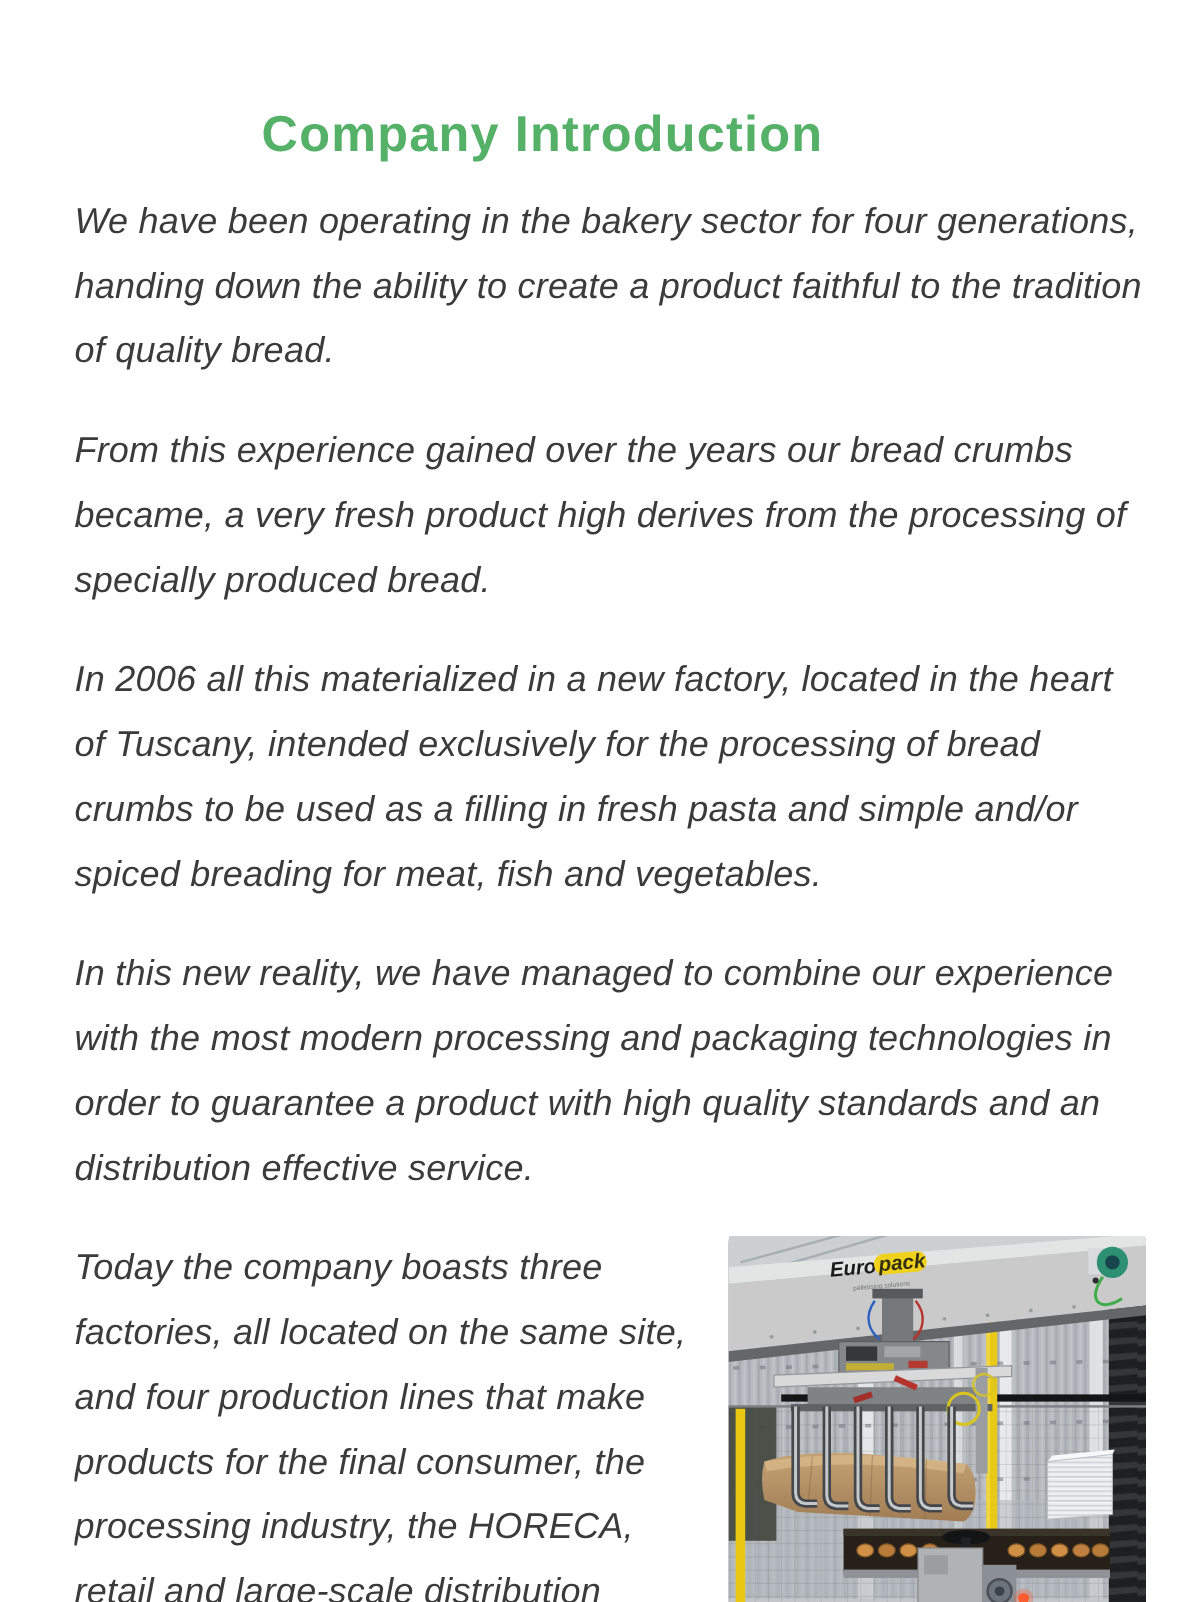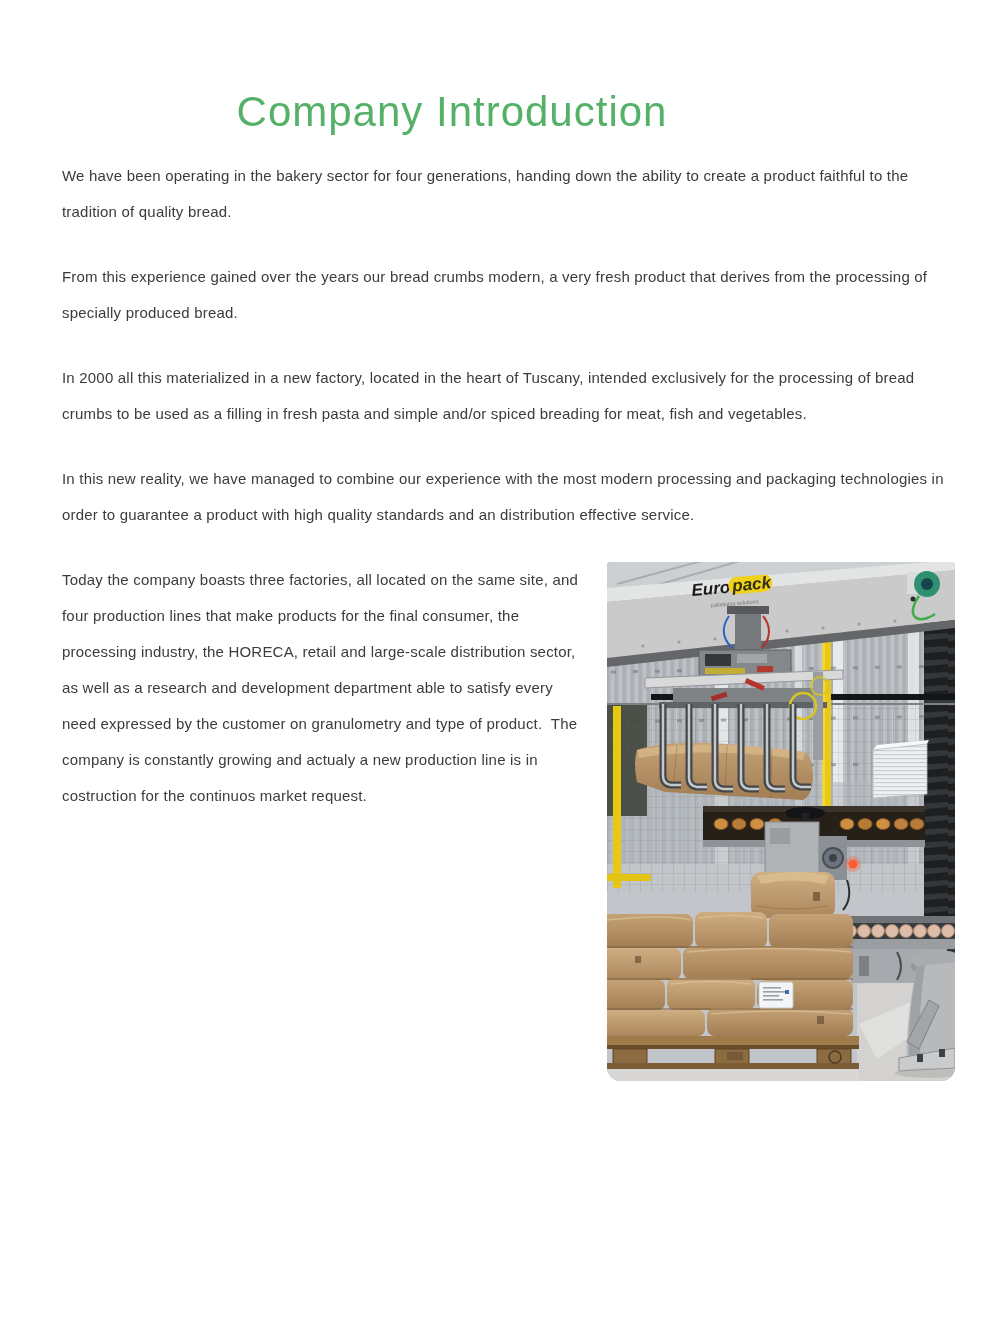--- a/index.html
+++ b/index.html
@@ -4,44 +4,44 @@
 <style>
   html,body{margin:0;padding:0;}
   body{
     width:1000px;height:1335px;background:#ffffff;
     font-family:"Liberation Sans", sans-serif;
     color:#3b3b3b;overflow:hidden;
   }
   .page{width:1000px;height:1335px;box-sizing:border-box;padding:0 45px 0 62px;}
   .page-title{
     width:780px;margin:90px 0 24px 0;line-height:1.05;
-    text-align:center;font-size:42px;font-weight:normal;letter-spacing:1px;
+    text-align:center;font-size:42px;font-weight:bold;letter-spacing:1px;
   }
   .body-copy p{
-    font-size:15px;line-height:36px;margin:0 0 29px 0;
-    letter-spacing:0.2px;white-space:pre-wrap;
+    font-size:30px;line-height:54px;margin:0 0 29px 0;
+    letter-spacing:0.2px;white-space:pre-wrap;font-style:italic;
   }
   .photo-section{overflow:hidden;}
   .factory-photo{
     float:right;width:348px;height:527px;margin:-8px 0 0 22px;
     border-radius:14px;overflow:hidden;display:block;background:#c2c5c9;
   }
   .factory-photo svg{display:block;}
 </style>
 </head>
 <body>
 
 <div class="page">
 
   <h1 class="page-title" style="color: rgb(85, 177, 104);">Company Introduction</h1>
 
   <div class="body-copy">
     <p>We have been operating in the bakery sector for four generations, handing down the ability to create a product faithful to the tradition of quality bread.</p>
-    <p>From this experience gained over the years our bread crumbs modern, a very fresh product that derives from the processing of specially produced bread.</p>
-    <p>In 2000 all this materialized in a new factory, located in the heart of Tuscany, intended exclusively for the processing of bread crumbs to be used as a filling in fresh pasta and simple and/or spiced breading for meat, fish and vegetables.</p>
+    <p>From this experience gained over the years our bread crumbs became, a very fresh product high derives from the processing of specially produced bread.</p>
+    <p>In 2006 all this materialized in a new factory, located in the heart of Tuscany, intended exclusively for the processing of bread crumbs to be used as a filling in fresh pasta and simple and/or spiced breading for meat, fish and vegetables.</p>
     <p>In this new reality, we have managed to combine our experience with the most modern processing and packaging technologies in order to guarantee a product with high quality standards and an distribution effective service.</p>
 
     <div class="photo-section">
       <figure class="factory-photo" style="margin-right:0;margin-bottom:0;">
         <svg width="348" height="527" viewBox="0 0 348 527" xmlns="http://www.w3.org/2000/svg">
           <defs>
             <linearGradient id="kraft" x1="0" y1="0" x2="0" y2="1">
               <stop offset="0" stop-color="#cfae82"></stop>
                 <stop offset="1" stop-color="#ab865c"></stop>
             </linearGradient>

